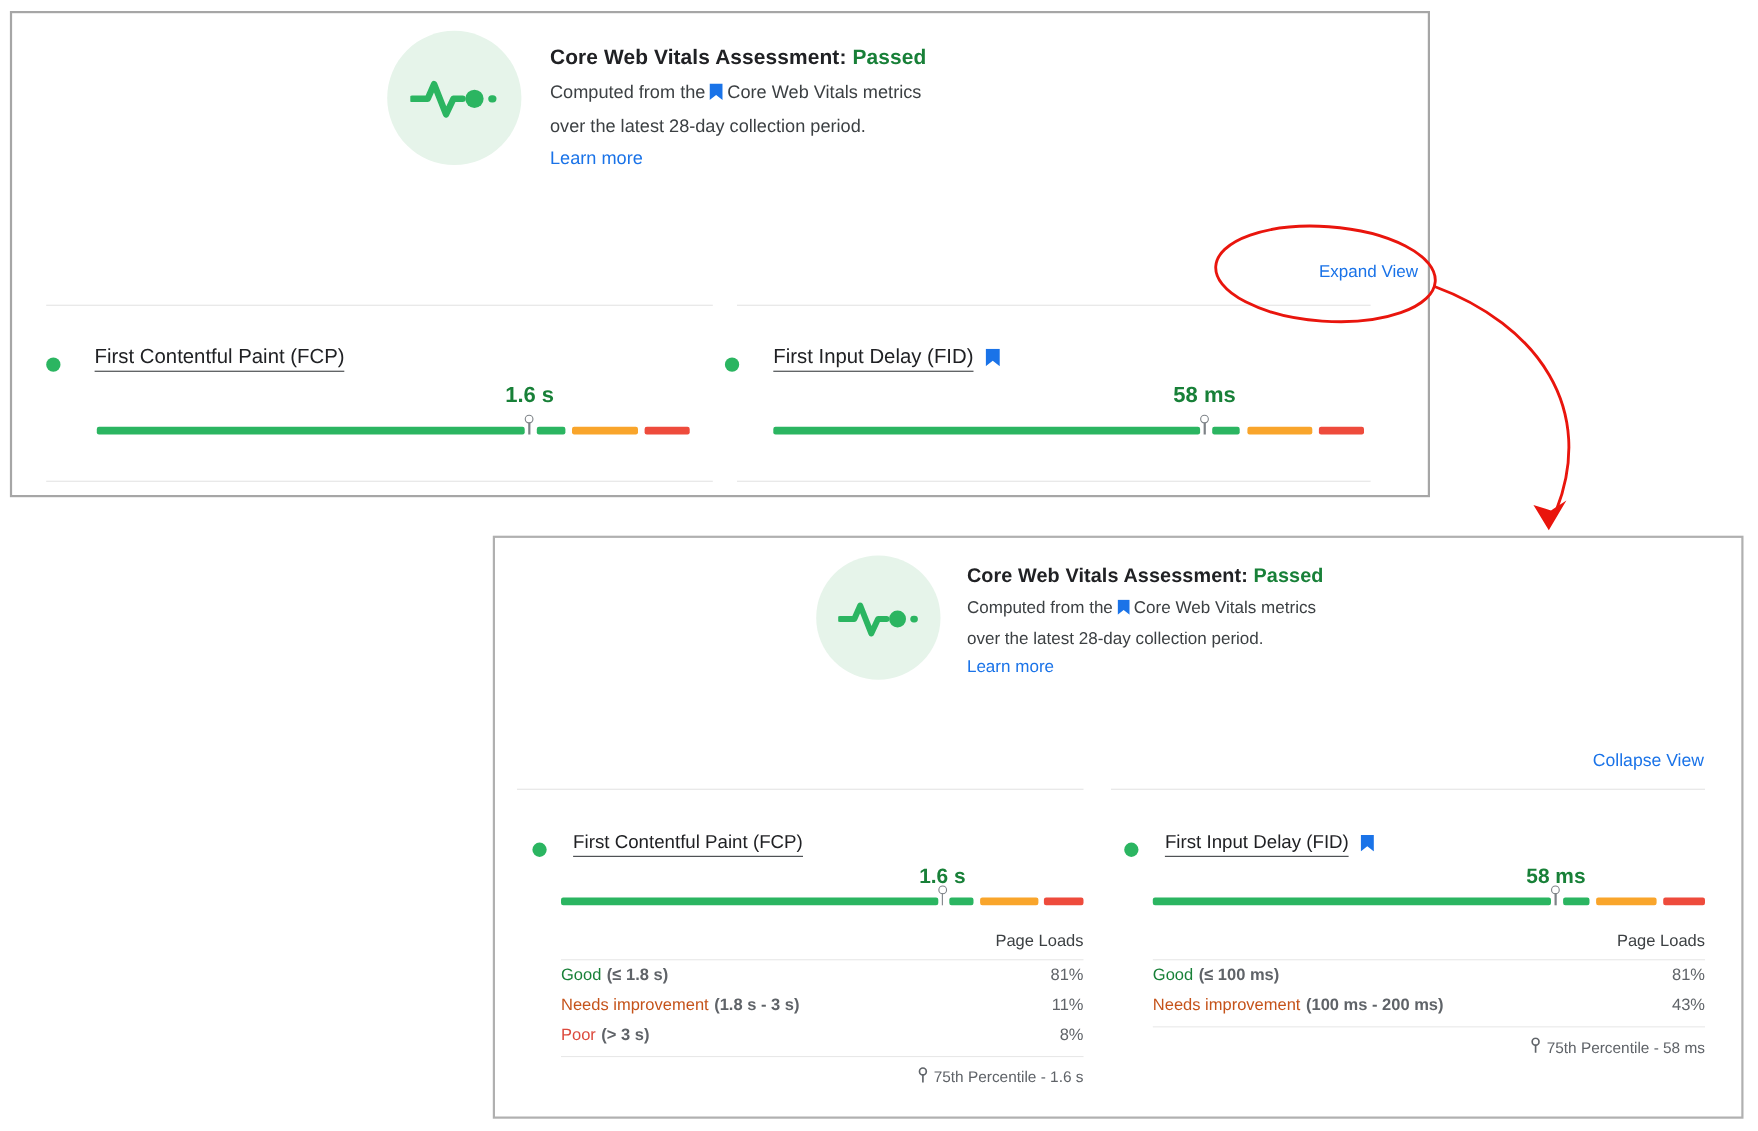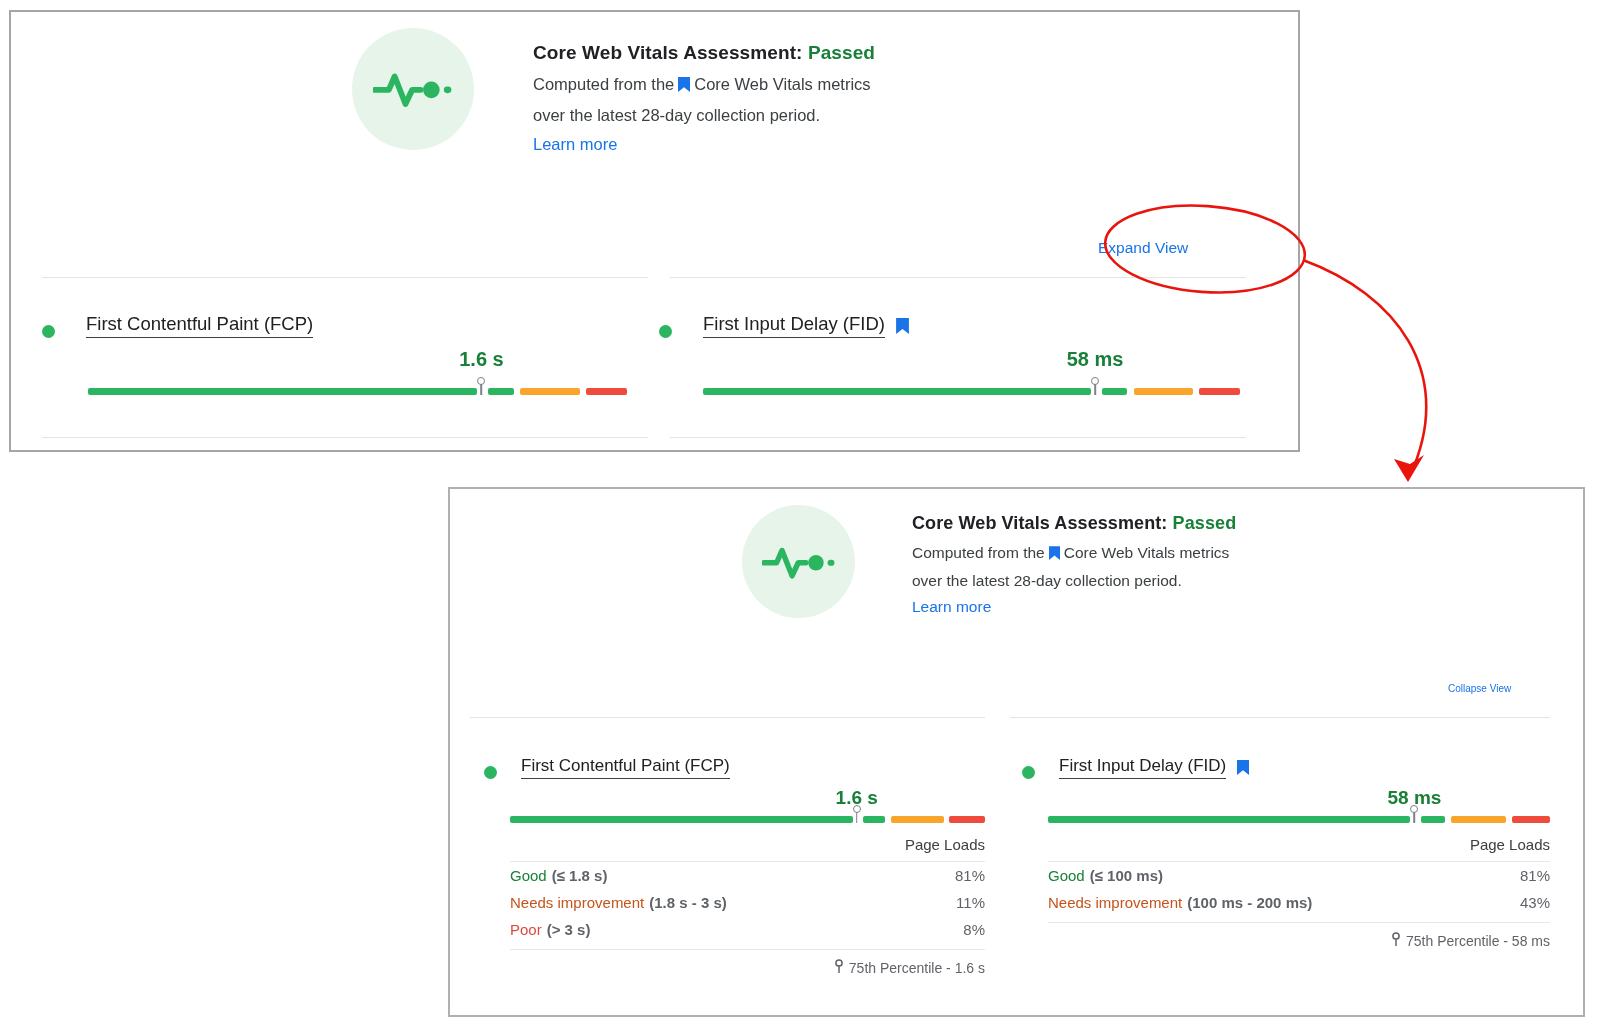--- a/index.html
+++ b/index.html
@@ -9,40 +9,40 @@
     --text-dark:#202124; --text-body:#3c4043; --text-grey:#5f6368; --divider:#e4e4e4;
   }
   *{margin:0;padding:0;box-sizing:border-box;}
   html,body{width:1598px;height:1028px;background:#fff;overflow:hidden;
     font-family:"Liberation Sans","DejaVu Sans",sans-serif;color:var(--text-dark);}
   body{position:relative;}
   .panel{position:absolute;background:#fff;border:2px solid #a6a6a6;}
   #panel-top{left:9px;top:10px;width:1291px;height:442px;}
   #panel-bottom{left:448px;top:487px;width:1137px;height:530px;border-color:#b0b0b0;}
 
-  .hdr{position:absolute;display:flex;gap:33px;}
+  .hdr{position:absolute;display:flex;}
   #panel-top .hdr{left:341px;top:16px;}
   #panel-bottom .hdr{left:292px;top:16px;}
   .hdr-icon{border-radius:50%;background:var(--icon-bg);display:flex;align-items:center;justify-content:center;flex:none;}
   #panel-top .hdr-icon{width:122px;height:122px;}
   #panel-bottom .hdr-icon{width:113px;height:113px;}
   .hdr-text{margin-left:26px;padding-top:13px;}
   #panel-bottom .hdr-text{margin-left:24px;padding-top:7px;}
   .hdr-title{font-size:19px;font-weight:700;line-height:23px;letter-spacing:.1px;}
   #panel-bottom .hdr-title{font-size:18px;}
   .status{color:var(--good-green);}
   .desc{font-size:16.5px;color:var(--text-body);line-height:29px;margin-top:6px;}
   #panel-bottom .desc{font-size:15.5px;line-height:26px;margin-top:5px;}
   .desc .bookmark{display:inline-block;vertical-align:-2px;margin:0 4px;}
   .learn-more{color:var(--link-blue);font-size:16.5px;line-height:28px;text-decoration:none;cursor:pointer;}
   #panel-bottom .learn-more{font-size:15.5px;line-height:26px;}
 
   .toggle-link{position:absolute;color:var(--link-blue);text-decoration:none;cursor:pointer;white-space:nowrap;}
-  #expand-link{left:1087px;top:227px;font-size:15.5px;}
-  #collapse-link{left:998px;top:194px;font-size:10px;}
+  #expand-link{left:1188px;top:227px;font-size:15.5px;}
+  #collapse-link{left:998px;top:194px;font-size:16px;}
 
   .divider{position:absolute;height:1px;background:var(--divider);}
 
   .metric{position:absolute;}
   .m-head{display:flex;align-items:flex-end;}
   .m-dot{width:13px;height:13px;border-radius:50%;background:var(--bar-green);flex:none;}
   .m-name{color:var(--text-dark);text-decoration:none;cursor:pointer;border-bottom:1px solid #3c4043;padding-bottom:2px;}
   #panel-top .m-name{font-size:18.5px;margin-left:31px;}
   #panel-bottom .m-name{font-size:17px;margin-left:24px;}
   .m-bookmark{margin-left:11px;}
@@ -64,21 +64,21 @@
   .marker{position:absolute;left:73%;top:-11px;width:8px;height:8px;border:1.6px solid var(--marker-grey);
     border-radius:50%;background:#fff;transform:translateX(-50%);z-index:2;}
   .marker::after{content:'';position:absolute;left:50%;top:6px;width:1.6px;height:11px;
     background:var(--marker-grey);transform:translateX(-50%);}
 
   
   #panel-bottom .metric{width:542px;}
   #panel-bottom .bar-wrap{height:52px;}
   #b-fcp .bar-wrap,#b-fcp .m-details{margin-left:40px;width:475px;}
   #b-fid .bar-wrap,#b-fid .m-details{margin-left:40px;width:502px;}
-  .page-loads{text-align:right;font-size:15px;color:var(--text-body);margin-top:4px;line-height:20px;}
+  .page-loads{text-align:right;font-size:15px;color:var(--text-body);margin-top:15px;line-height:20px;}
   .hr-light{border-top:1px solid #e8e8e8;margin-top:6px;}
   .stat-row{display:flex;justify-content:space-between;font-size:15px;line-height:27px;}
   .stat-row:first-of-type{margin-top:5px;}
   .lbl-good{color:var(--good-green);}
   .lbl-ni{color:var(--needs-improvement);}
   .lbl-poor{color:var(--poor-red);}
   .range{color:var(--text-grey);margin-left:5px;font-weight:bold;}
   .pct{color:var(--text-grey);}
   .percentile{display:flex;justify-content:flex-end;align-items:center;margin-top:9px;
     font-size:14px;color:var(--text-grey);}

